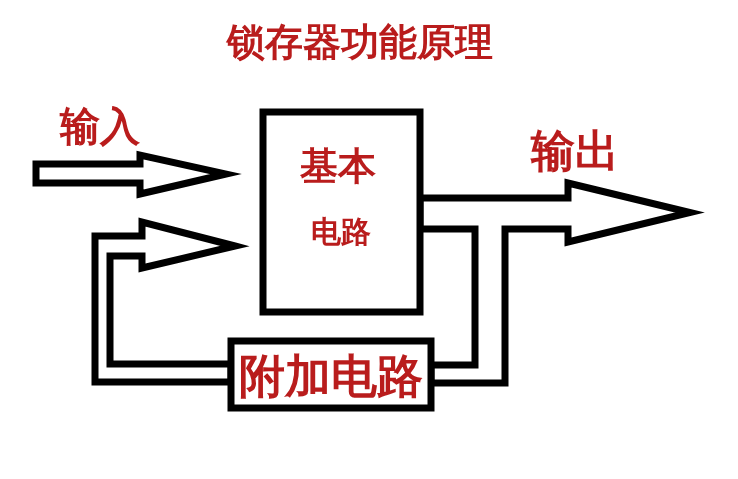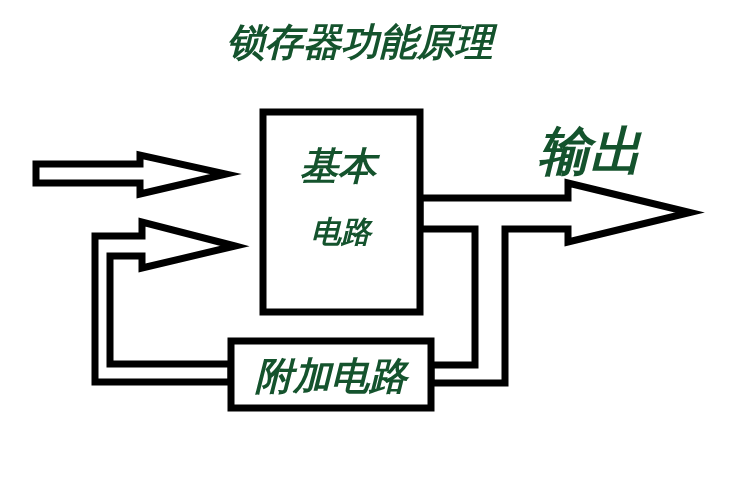--- a/index.html
+++ b/index.html
@@ -16,31 +16,30 @@
     fill: #ffffff;
     stroke: #000000;
     stroke-width: 7;
     stroke-linejoin: miter;
     stroke-miterlimit: 9;
   }
   .label {
     position: absolute;
     transform: translate(-50%, -50%);
     font-weight: bold;
-    color: #14532d;
+    color: #b91c1c;
     white-space: nowrap;
     line-height: 1;
-    font-style: italic;
   }
   .title-label      { left: 360px; top: 42px;  font-size: 38px; }
   .input-label      { left: 100px; top: 126px; font-size: 40px; }
-  .output-label     { left: 590px; top: 151px; font-size: 52px; }
+  .output-label     { left: 575px; top: 151px; font-size: 44px; }
   .basic-line1      { left: 338px; top: 166px; font-size: 38px; }
   .basic-line2      { left: 341px; top: 232px; font-size: 30px; }
-  .additional-label { left: 331px; top: 376px; font-size: 38px; }
+  .additional-label { left: 331px; top: 376px; font-size: 46px; }
 </style>
 </head>
 <body>
 
 <div class="canvas">
 
   <svg class="diagram-svg" width="738" height="479" viewBox="0 0 738 479">
 
     <path class="shape" d="M36,164 H140 V155 L226,174 L140,194 V183 H36 Z"></path>
 
@@ -48,20 +47,21 @@
 
     <path class="shape" d="M420,198 H568 V183 L690,212.5 L568,242 V229 H505 V383 H431 V365 H475 V229 H420 Z"></path>
 
     <rect class="shape" x="263" y="112" width="157" height="200"></rect>
 
     <rect class="shape" x="231" y="341" width="200" height="67"></rect>
   </svg>
 
   <div class="label title-label">锁存器功能原理</div>
 
+  <div class="label input-label">输入</div>
 
   <div class="label output-label">输出</div>
 
   <div class="label basic-line1">基本</div>
 
   <div class="label basic-line2">电路</div>
 
   <div class="label additional-label">附加电路</div>
 
 </div>

